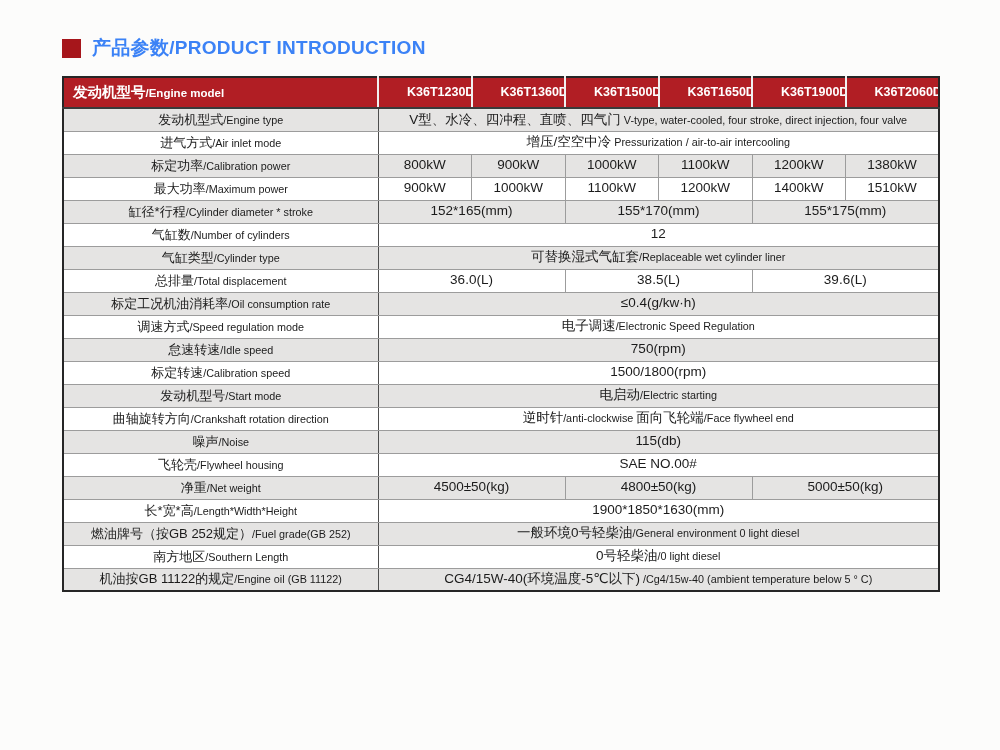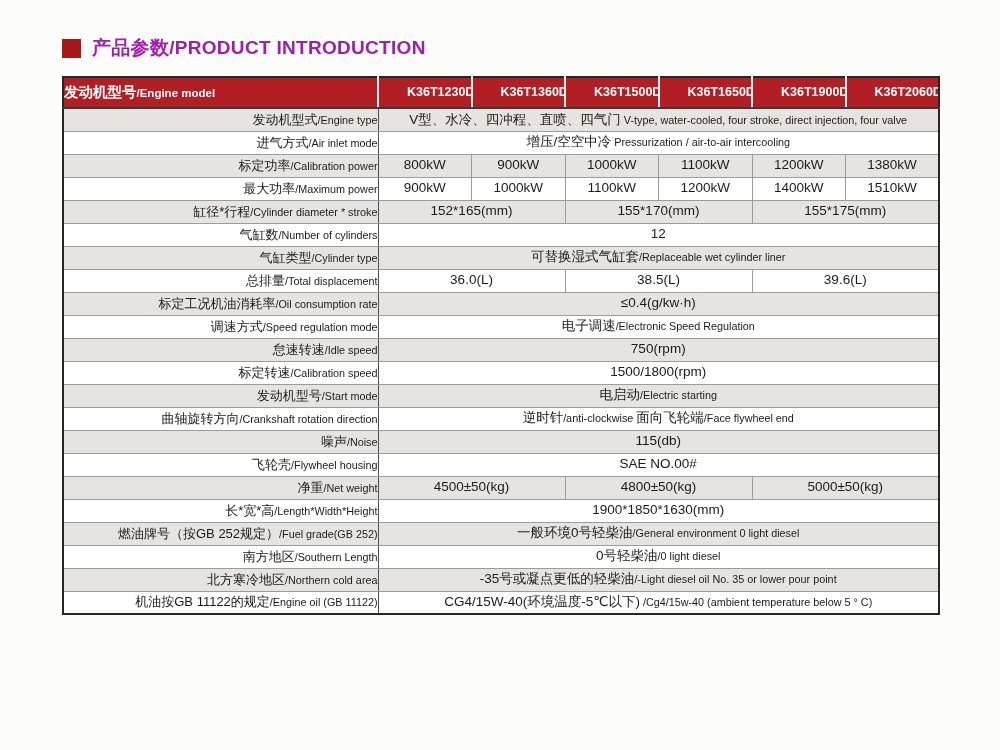--- a/index.html
+++ b/index.html
@@ -11,21 +11,21 @@
     position:relative;
   }
   .title-row {
     position:absolute; left:62px; top:35px;
     display:flex; align-items:center; gap:11px;
   }
   .bullet {
     width:19px; height:19px; background:#a6161b; display:inline-block;
   }
   .title {
-    font-size:19px; font-weight:bold; color:#a21caf; letter-spacing:0.3px;
+    font-size:19px; font-weight:bold; color:#3b82f6; letter-spacing:0.3px;
     font-family:"Liberation Sans","DejaVu Sans",sans-serif;
   }
   table.spec {
     position:absolute; left:62px; top:76px;
     width:877px; table-layout:fixed;
     border-collapse:collapse;
     border:2px solid #262626;
     background:#fff;
   }
   .spec th, .spec td {
@@ -38,27 +38,27 @@
     white-space:nowrap;
   }
   .spec thead th {
     background:#b11e24; color:#ffffff; font-weight:bold;
     height:31px;
     border-bottom:2px solid #3a3a3a;
     font-size:12.5px;
     padding-left:28px;
   }
   .spec thead th.lab {
-    text-align:left; padding-left:0; font-size:14.5px;margin-left:8px;
+    text-align:left; padding-left:9px; font-size:14.5px;margin-left:8px;
   }
   .spec thead th.mdl { border-left:2px solid #f0f0f0; }
   .spec tbody tr:nth-child(odd)  td { background:#e5e4e3; }
   .spec tbody tr:nth-child(even) td { background:#ffffff; }
   .spec td.label {
-    text-align:right; 
+    text-align:center; 
     border-right:1.5px solid #4d4d4d;
     font-size:13px;
   }
   .spec td.val { font-size:13.5px;margin-left:20px; }
   .sm { font-size:10.8px; }
   thead .sm { font-size:11.5px; font-weight:bold; }
 </style>
 </head>
 <body>
 
@@ -179,21 +179,17 @@
       </tr>
       <tr>
         <td class="label"><span>燃油牌号（按GB 252规定）</span><span class="sm">/Fuel grade(GB 252)</span></td>
         <td class="val" colspan="6"><span>一般环境0号轻柴油</span><span class="sm">/General environment 0 light diesel</span></td>
       </tr>
       <tr>
         <td class="label"><span>南方地区</span><span class="sm">/Southern Length</span></td>
         <td class="val" colspan="6"><span>0号轻柴油</span><span class="sm">/0 light diesel</span></td>
       </tr>
       <tr>
-        <td class="label"><span>北方寒冷地区</span><span class="sm">/Northern cold area</span></td>
-        <td class="val" colspan="6"><span>-35号或凝点更低的轻柴油</span><span class="sm">/-Light diesel oil No. 35 or lower pour point</span></td>
-      </tr>
-      <tr>
         <td class="label"><span>机油按GB 11122的规定</span><span class="sm">/Engine oil (GB 11122)</span></td>
         <td class="val" colspan="6"><span>CG4/15W-40(环境温度-5℃以下)</span><span class="sm"> /Cg4/15w-40 (ambient temperature below 5 ° C)</span></td>
       </tr>
     </tbody>
 </table>
 
 </body></html>

